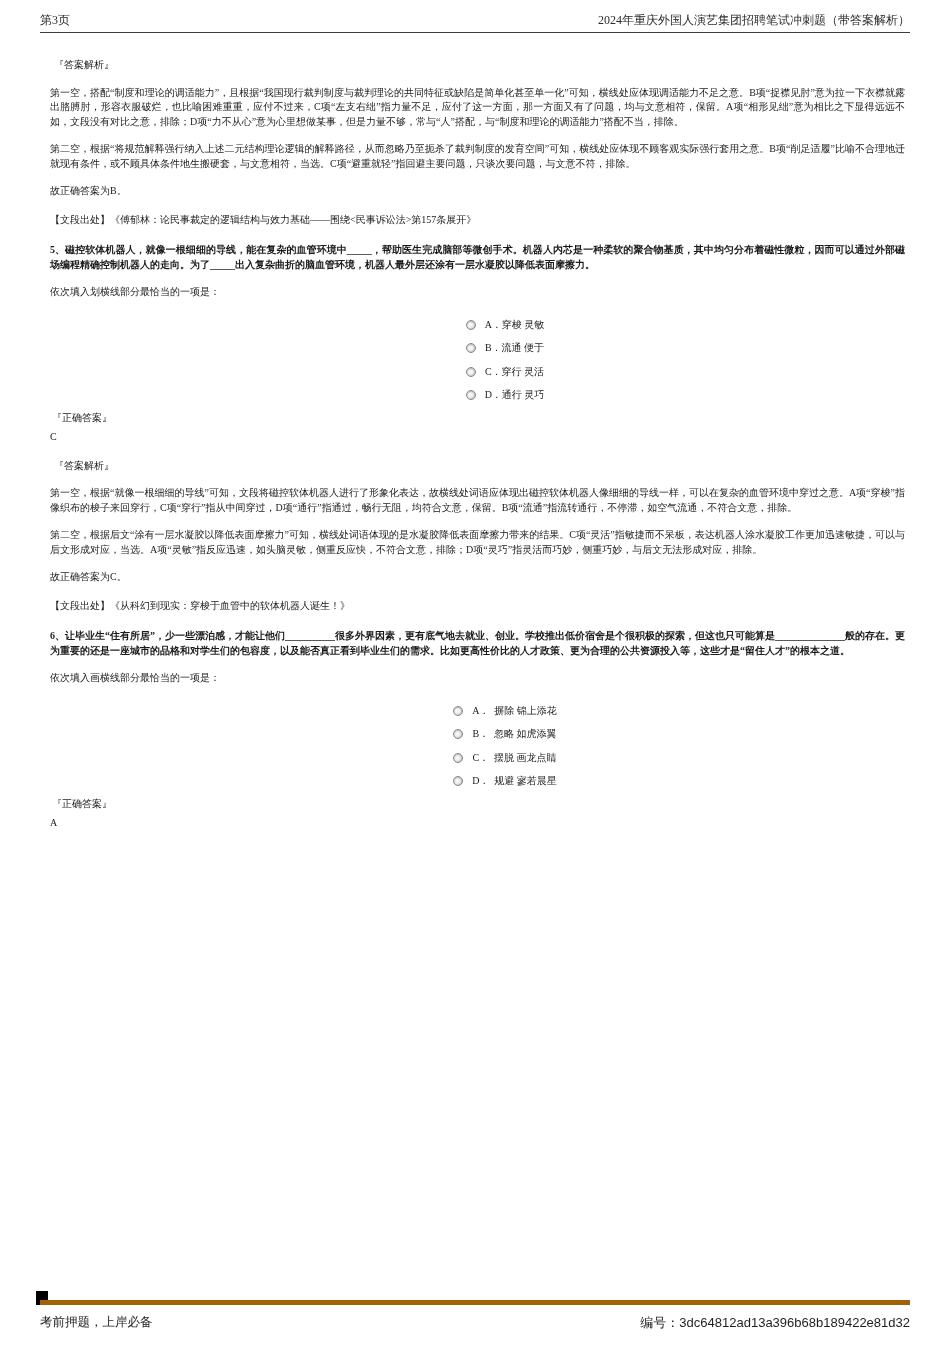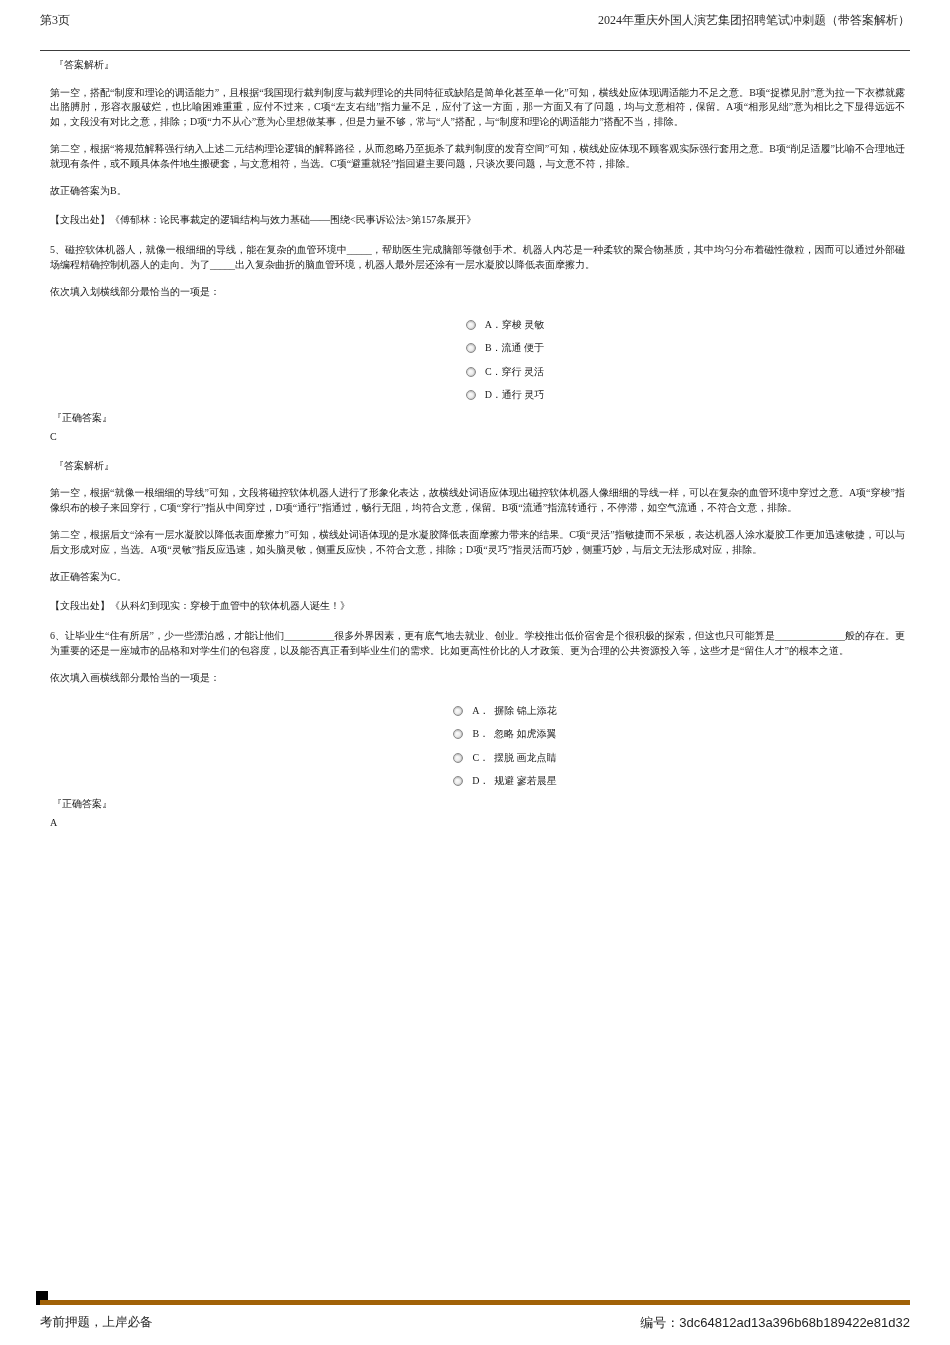--- a/index.html
+++ b/index.html
@@ -18,36 +18,36 @@
     position: absolute;
     top: 12px;
     left: 40px;
     right: 40px;
     display: flex;
     justify-content: space-between;
     align-items: flex-end;
     font-size: 12px;
     color: #2b2b2b;
     border-bottom: 1px solid #3c3c3c;
-    padding-bottom: 21px;
+    padding-bottom: 3px;
   }
   .content {
     position: absolute;
     top: 58px;
     left: 50px;
     right: 45px;
     font-size: 10px;
     line-height: 1.45;
     text-align: justify;
   }
   .para { margin: 0 0 13px; }
   .bracket-heading { margin: 0 0 13px 4px; }
   .conclusion { margin: 4px 0 14px; }
   .source { margin: 2px 0 16px; }
-  .stem { margin: 10px 0 13px; }
+  .stem { margin: 10px 0 13px; font-weight: bold; }
   .instruction { margin: 0 0 18px; }
   .options { margin: 0 0 6px; }
   .option-row {
     display: flex;
     align-items: center;
     margin: 0 0 9px 55px;
     justify-content: center;
   }
   .radio {
     width: 10px;

